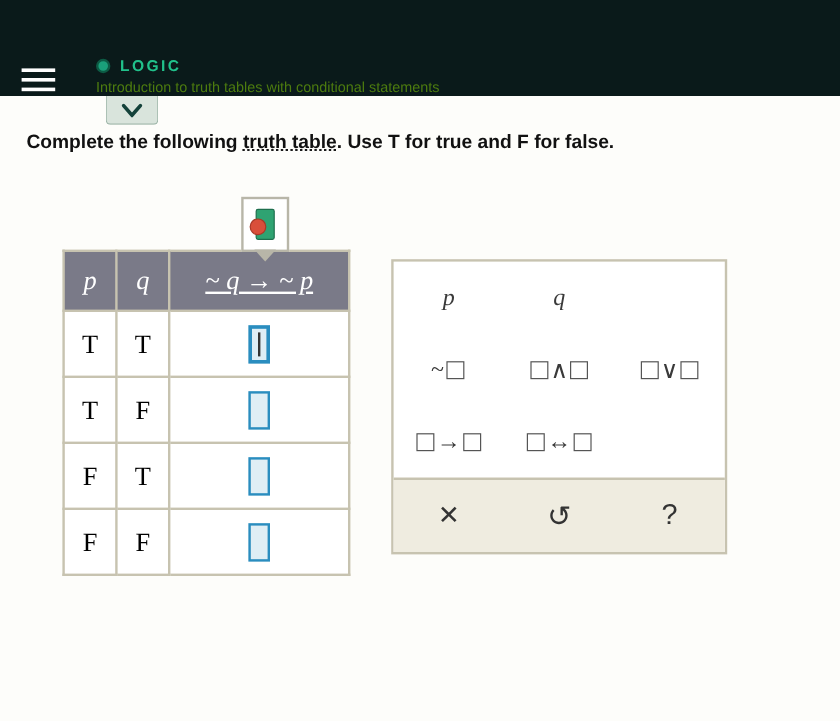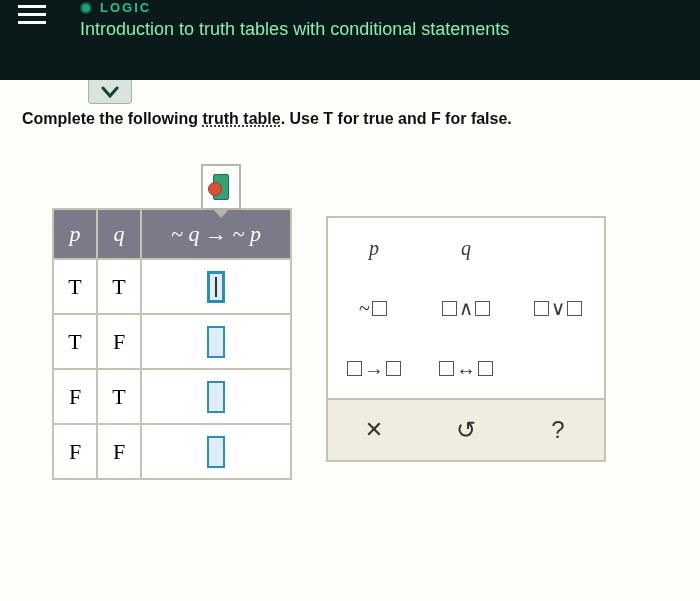--- a/index.html
+++ b/index.html
@@ -9,21 +9,21 @@
     height: 601px;
     background: #fdfdfa;
     overflow: hidden;
     position: relative;
   }
   .header {
     background: #0a1a1a;
     color: #cfe8dc;
     height: 80px;
     display: flex;
-    align-items: flex-start;
+    align-items: flex-end;
     padding: 0 18px;
   }
   .hamburger {
     width: 28px; height: 28px;
     display: flex; flex-direction: column;
     justify-content: center; gap: 5px;
     margin-right: 34px;
     cursor: pointer;
   }
   .hamburger span {
@@ -32,21 +32,21 @@
   .titleblock { display: flex; flex-direction: column; gap: 4px; }
   .cat-row { display: flex; align-items: center; gap: 8px; }
   .dot {
     width: 12px; height: 12px; border-radius: 50%;
     background: #1aa07a; border: 2px solid #0d5a44;
   }
   .category {
     color: #21c18b; font-size: 13px; letter-spacing: 2px; font-weight: 600;
   }
   .lesson-title {
-    color: #86efac; font-size: 18px;
+    color: #4d7c0f; font-size: 12px;
   }
   .dropdown-tab {
     position: absolute;
     top: 80px; left: 88px;
     width: 44px; height: 24px;
     background: #d9e4dc;
     border: 1px solid #9fb7aa;
     border-top: none;
     border-radius: 0 0 4px 4px;
     display: flex; align-items: center; justify-content: center;
@@ -111,21 +111,21 @@
   }
   .truth-table th {
     background: #7a7a88;
     color: #fff;
     height: 50px;
     font-weight: 400;
     font-style: italic;
     font-size: 22px;
   }
   .truth-table th.small { width: 44px; }
-  .truth-table th.wide { width: 150px; white-space: nowrap; }
+  .truth-table th.wide { width: 150px; white-space: nowrap; text-decoration: underline; }
   .truth-table td { height: 55px; font-size: 22px; }
   .answer-cell { width: 150px; }
   .cursor-box {
     width: 18px; height: 32px;
     border: 2px solid #2a8dbf;
     background: rgba(42,141,191,0.15);
     margin: 0 auto;
   }
   .cursor-box.active {
     border-width: 3px;

